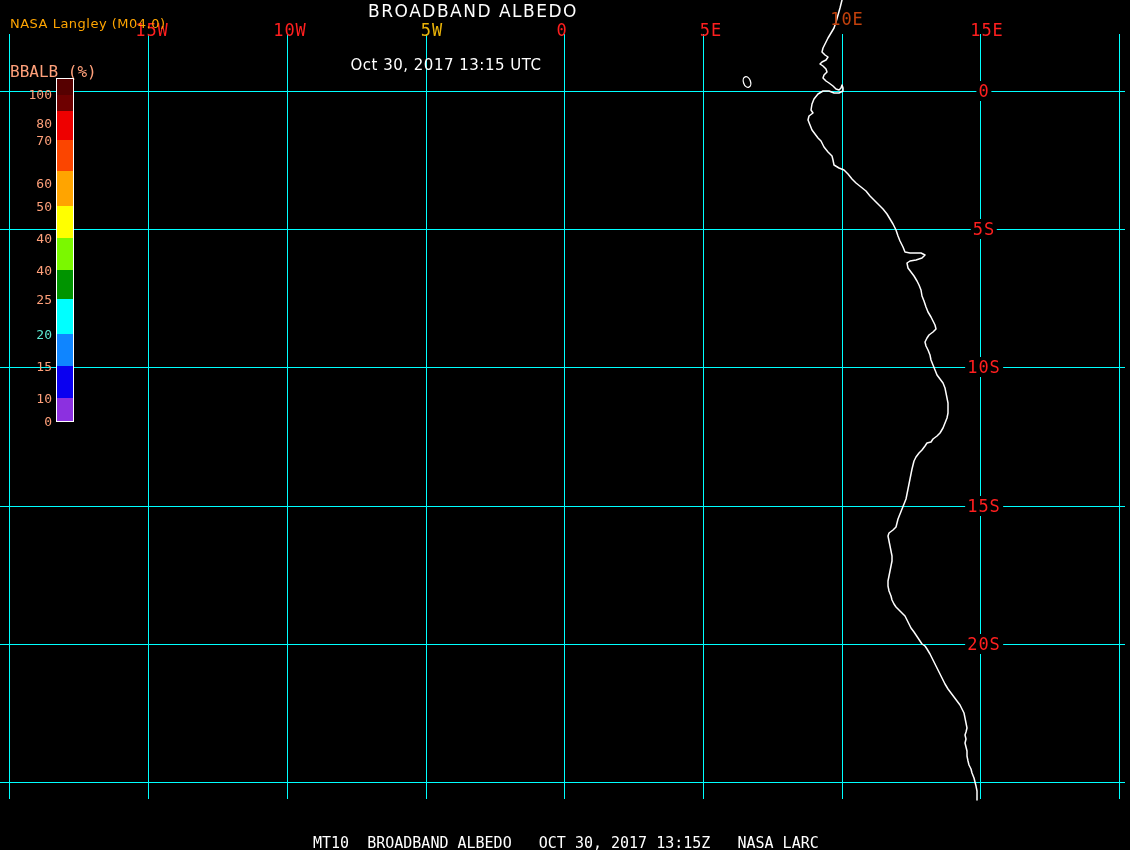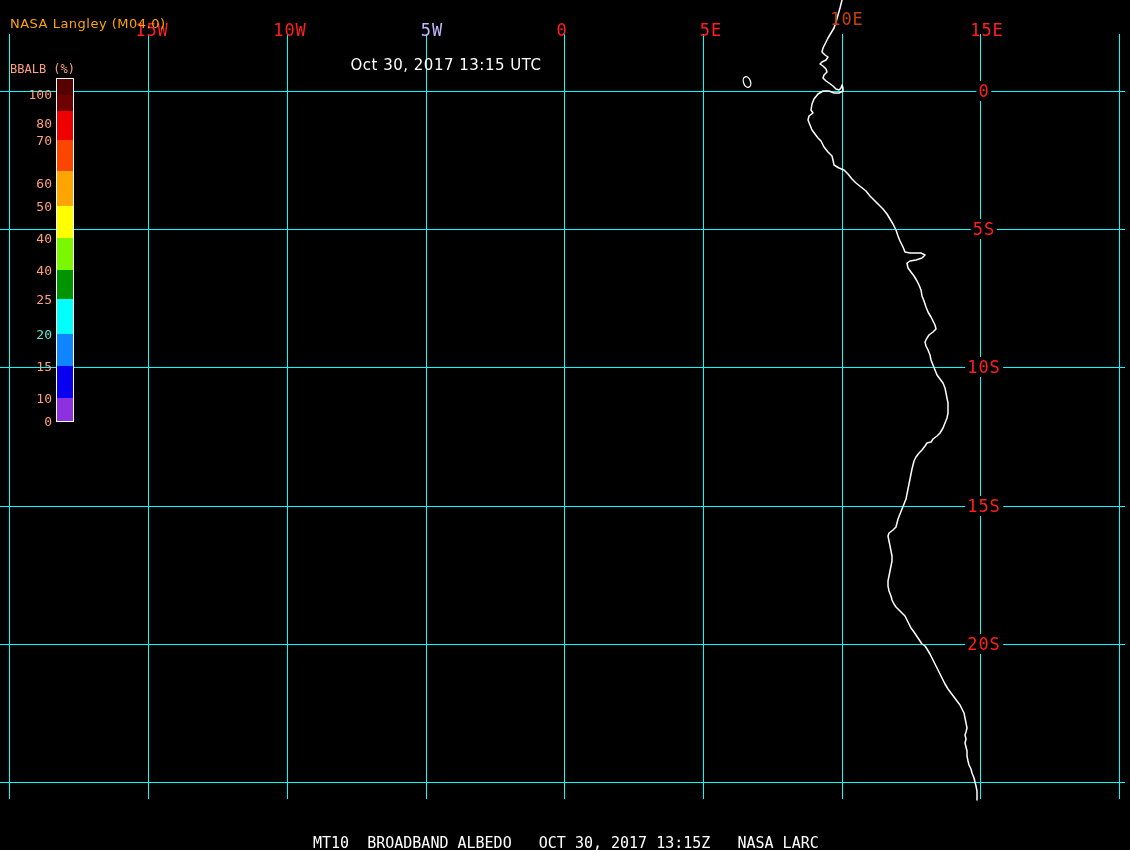--- a/index.html
+++ b/index.html
@@ -30,21 +30,21 @@
     font-size:13px;
     white-space:nowrap;
   }
   .source-label{
     position:absolute;left:10px;top:16px;
     font-size:13px;letter-spacing:0.5px;z-index:3;white-space:nowrap;
   }
   .cb-title{
     position:absolute;left:10px;top:62px;
     font-family:"DejaVu Sans Mono", monospace;
-    font-size:12px;z-index:3;white-space:nowrap;
+    font-size:16px;z-index:3;white-space:nowrap;
   }
   .map-title{
     position:absolute;top:1px;left:473px;
     transform:translateX(-50%);
     color:#fff;font-size:17px;letter-spacing:1.5px;z-index:3;white-space:nowrap;
   }
   .map-datetime{
     position:absolute;top:20px;left:446px;
     transform:translateX(-50%);
     color:#fff;font-size:15px;letter-spacing:0.5px;z-index:3;white-space:nowrap;margin-top:36px;
@@ -81,21 +81,21 @@
       <line x1="0" y1="367" x2="1125" y2="367" stroke="#00ffff" stroke-width="1" shape-rendering="crispEdges"></line>
       <line x1="0" y1="506" x2="1125" y2="506" stroke="#00ffff" stroke-width="1" shape-rendering="crispEdges"></line>
       <line x1="0" y1="644" x2="1125" y2="644" stroke="#00ffff" stroke-width="1" shape-rendering="crispEdges"></line>
       <line x1="0" y1="782" x2="1125" y2="782" stroke="#00ffff" stroke-width="1" shape-rendering="crispEdges"></line>
       <path d="M842 0L840 8L838 15L836 22L834 28L831 33L828 38L825 44L823 48L822 52L825 55L828 57L826 60L822 62L820 64L823 66L826 69L827 72L824 75L823 78L826 81L829 83L833 86L836 89L839 90L841 88L842 85L843 88L843 91L839 93L834 93L829 91L823 91L818 94L814 99L812 104L811 110L813 113L809 116L808 120L810 125L812 130L815 134L818 138L821 141L824 147L828 152L832 156L833 160L834 165L839 168L844 170L848 174L852 179L856 183L861 187L866 191L870 196L874 200L879 205L883 209L887 214L890 219L893 224L896 230L898 236L900 241L903 247L905 252L910 253L916 253L921 253L925 255L922 258L916 260L910 261L907 263L908 268L911 272L914 276L917 281L919 285L921 290L922 296L924 301L926 307L928 312L931 317L933 321L935 325L936 329L933 332L929 335L927 338L925 342L926 346L928 350L930 355L931 360L933 365L935 370L937 375L940 379L943 383L945 388L946 393L947 398L948 403L948 408L948 413L947 418L945 423L943 428L940 433L937 436L933 439L931 442L927 443L925 446L922 450L919 453L916 457L914 461L913 465L912 469L911 474L910 479L909 484L908 489L907 494L906 499L904 504L902 509L900 514L898 519L897 523L896 527L893 530L889 533L888 536L889 541L890 546L891 551L892 556L892 561L891 566L890 571L889 576L888 581L888 586L889 591L891 596L892 600L894 604L896 607L899 610L902 613L905 616L907 620L909 624L911 628L914 632L916 635L918 638L920 641L922 644L925 646L927 649L930 654L933 660L936 666L939 672L942 678L945 684L948 689L951 693L954 697L957 701L960 705L962 709L964 713L965 718L966 723L967 728L966 732L965 735L966 739L965 743L966 747L967 751L967 756L968 761L969 765L971 769L972 773L974 778L975 782L976 786L977 791L977 795L977 800" fill="none" stroke="#ffffff" stroke-width="1.5" stroke-linejoin="round" stroke-linecap="round"></path>
       <ellipse cx="747" cy="82" rx="3.5" ry="5.5" transform="rotate(-20 747 82)" fill="none" stroke="#ffffff" stroke-width="1.3"></ellipse>
     </svg>
   <div id="label-layer">
       <div class="geo-label lon-label" style="left: 152px; top: 30px; color: rgb(255, 31, 31);">15W</div>
       <div class="geo-label lon-label" style="left: 290px; top: 30px; color: rgb(255, 31, 31);">10W</div>
-      <div class="geo-label lon-label" style="left: 432px; top: 30px; color: #c4b5fd;">5W</div>
+      <div class="geo-label lon-label" style="left: 432px; top: 30px; color: #eab308;">5W</div>
       <div class="geo-label lon-label" style="left: 562px; top: 30px; color: rgb(255, 31, 31);">0</div>
       <div class="geo-label lon-label" style="left: 711px; top: 30px; color: rgb(255, 31, 31);">5E</div>
       <div class="geo-label lon-label" style="left: 847px; top: 19px; color: #c2410c;">10E</div>
       <div class="geo-label lon-label" style="left: 987px; top: 30px; color: rgb(255, 31, 31);">15E</div>
       <div class="geo-label lat-label" style="left: 984px; top: 91px; color: rgb(255, 31, 31);">0</div>
       <div class="geo-label lat-label" style="left: 984px; top: 229px; color: rgb(255, 31, 31);">5S</div>
       <div class="geo-label lat-label" style="left: 984px; top: 367px; color: rgb(255, 31, 31);">10S</div>
       <div class="geo-label lat-label" style="left: 984px; top: 506px; color: rgb(255, 31, 31);">15S</div>
       <div class="geo-label lat-label" style="left: 984px; top: 644px; color: rgb(255, 31, 31);">20S</div>
       <div class="cb-tick" style="left: 0px; width: 52px; top: 94px; color: rgb(255, 160, 122);">100</div>
@@ -106,20 +106,21 @@
       <div class="cb-tick" style="left: 0px; width: 52px; top: 238px; color: rgb(255, 160, 122);">40</div>
       <div class="cb-tick" style="left: 0px; width: 52px; top: 270px; color: rgb(255, 160, 122);">40</div>
       <div class="cb-tick" style="left: 0px; width: 52px; top: 299px; color: rgb(255, 160, 122);">25</div>
       <div class="cb-tick" style="left: 0px; width: 52px; top: 334px; color: #5eead4;">20</div>
       <div class="cb-tick" style="left: 0px; width: 52px; top: 366px; color: rgb(255, 160, 122);">15</div>
       <div class="cb-tick" style="left: 0px; width: 52px; top: 398px; color: rgb(255, 160, 122);">10</div>
       <div class="cb-tick" style="left: 0px; width: 52px; top: 421px; color: rgb(255, 160, 122);">0</div>
     </div>
 
   <div class="source-label" style="color: rgb(255, 165, 0);">NASA Langley (M04.0)</div>
+  <div class="map-title">BROADBAND ALBEDO</div>
   <div class="map-datetime">Oct 30, 2017 13:15 UTC</div>
   <div class="cb-title" style="color: rgb(255, 160, 122);">BBALB (%)</div>
   <div id="colorbar" style="left: 56px; top: 78px; width: 16px;">
       <div class="cb-seg" style="height: 16px; background: rgb(86, 0, 0);"></div>
       <div class="cb-seg" style="height: 16px; background: rgb(110, 0, 0);"></div>
       <div class="cb-seg" style="height: 29px; background: rgb(238, 0, 0);"></div>
       <div class="cb-seg" style="height: 31px; background: rgb(251, 69, 0);"></div>
       <div class="cb-seg" style="height: 35px; background: rgb(255, 164, 0);"></div>
       <div class="cb-seg" style="height: 32px; background: rgb(255, 255, 0);"></div>
       <div class="cb-seg" style="height: 32px; background: rgb(123, 248, 0);"></div>

